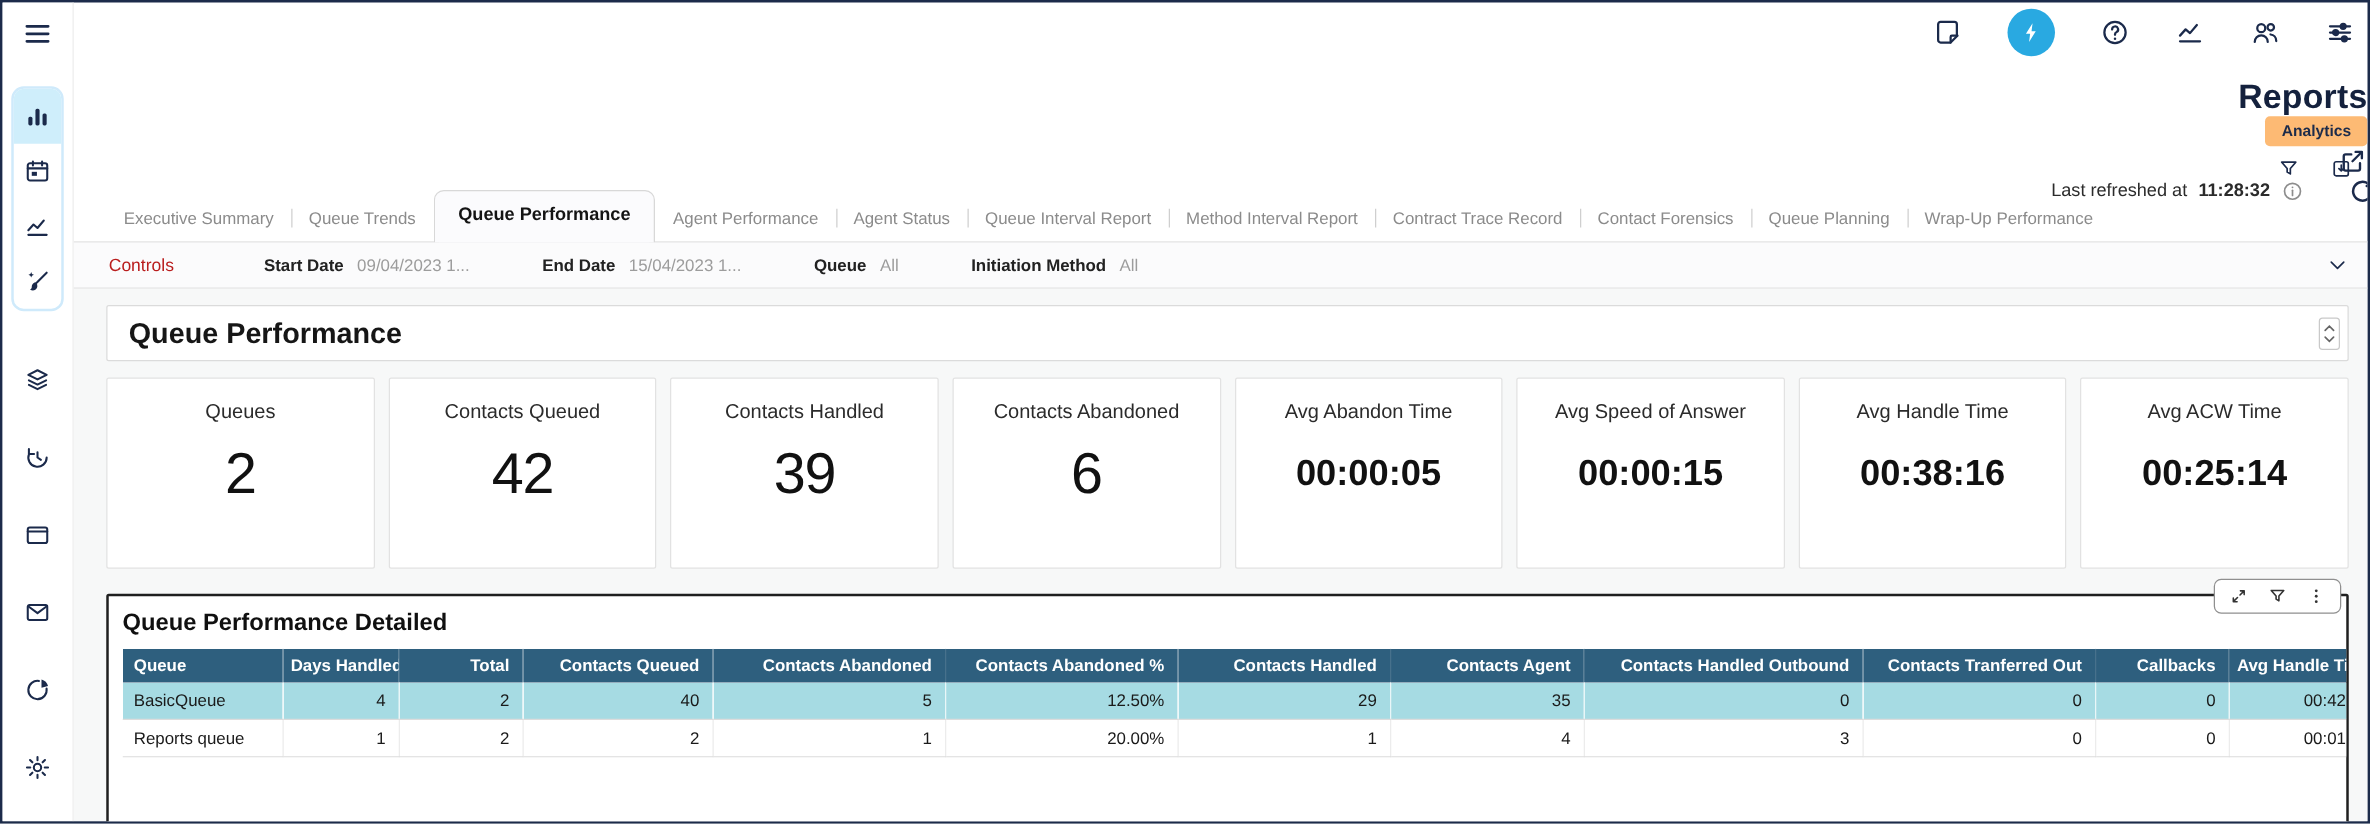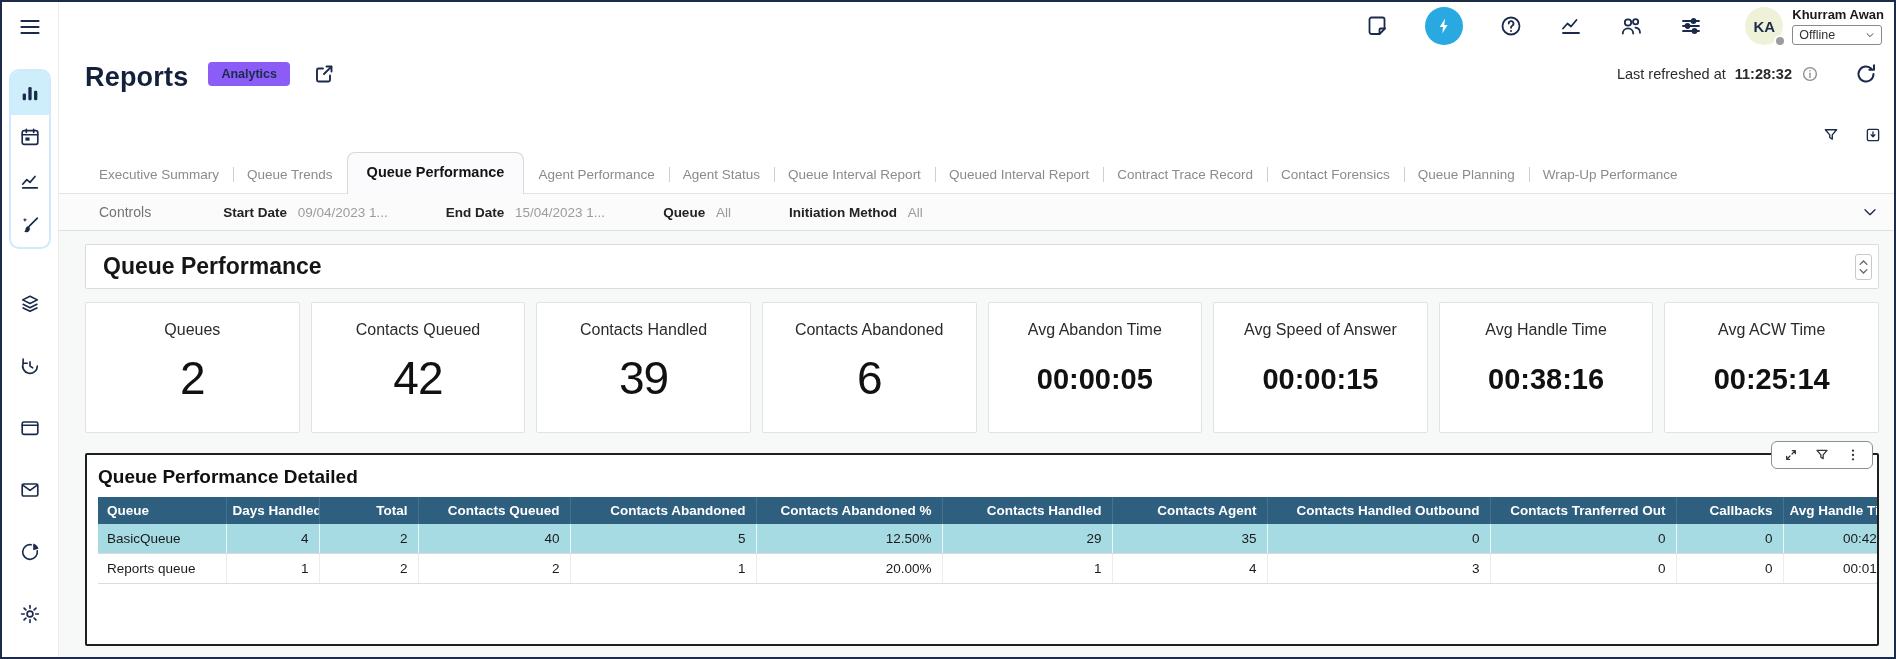--- a/index.html
+++ b/index.html
@@ -40,23 +40,23 @@
     font-weight:bold; font-size:15px; display:flex; align-items:center; justify-content:center; position:relative; }
   .status-dot { position:absolute; right:-3px; bottom:-2px; width:12px; height:12px;
     border-radius:50%; background:#9c9c9c; border:2px solid #fff; }
   .user-meta { display:flex; flex-direction:column; gap:3px; }
   .user-name { font-size:13px; font-weight:bold; color:#1a1a1a; }
   .status-select { width:90px; border:1px solid #8a8a8a; border-radius:3px; background:#fff;
     font-size:12.5px; color:#333; padding:2px 6px; display:flex; align-items:center;
     justify-content:space-between; cursor:pointer; }
 
   
-  .page-header { display:flex; align-items:flex-start; padding:12px 24px 0 26px; height:52px; }
+  .page-header { display:flex; align-items:flex-end; padding:12px 0 0 26px; height:52px;flex-direction:column; }
   .page-title { font-size:27px; font-weight:800; color:#14213d; letter-spacing:.2px; }
-  .badge { background:#8b5cf6; color:#1c2b4a; font-weight:bold; font-size:12.5px;
+  .badge { background:#fdba74; color:#1c2b4a; font-weight:bold; font-size:12.5px;
     padding:5px 13px; border-radius:4px; margin-left:20px; }
   .ext-link { margin-left:22px; display:flex; cursor:pointer; }
   .refresh-wrap { margin-left:auto; display:flex; align-items:center; gap:9px;
     font-size:14.5px; color:#2b2b2b; }
   .refresh-wrap strong { font-weight:bold; }
   .refresh-btn { margin-left:26px; margin-right:-8px; display:flex; cursor:pointer; }
 
   
   .icons-row { display:flex; justify-content:flex-end; align-items:center; gap:24px;
     padding:22px 12px 0 0; height:44px; }
@@ -69,36 +69,36 @@
     width:1px; background:#cfcfcf; }
   .tab.active { color:#141414; font-weight:bold; font-size:14.5px; background:#fbfbfd;
     border:1px solid #d8d8d8; border-bottom:none; border-radius:8px 8px 0 0;
     padding:11px 19px 14px; margin-bottom:-1px; }
   .tab.active::before, .tab.active + .tab::before { display:none; }
 
   
   .controls-row { border-top:1px solid #e4e4e4; border-bottom:1px solid #e1e1e1;
     background:#fbfbfc; display:flex; align-items:center; padding:10px 16px 10px 28px;
     font-size:13.5px; flex-shrink:0; }
-  .controls-label { color:#737373; font-size:14px; margin-right:72px;margin-left:12px; }
+  .controls-label { color:#b91c1c; font-size:14px; margin-right:72px; }
   .filter-item { margin-right:58px; cursor:pointer; white-space:nowrap; }
   .filter-item .lbl { font-weight:bold; color:#222;margin-top:12px; }
   .filter-item .val { color:#9c9c9c; margin-left:7px; }
   .controls-chevron { margin-left:auto; display:flex; cursor:pointer; }
 
   
   .content { flex:1; background:#f7f8f8; padding:13px 15px 0 26px; min-height:0; }
   .section-bar { background:#fff; border:1px solid #dbdbdb; border-radius:2px;
     display:flex; align-items:center; justify-content:space-between; padding:8px 6px 8px 17px; }
   .section-title { font-size:23px; font-weight:800; color:#161616; }
   .spinner { border:1px solid #c9c9c9; border-radius:3px; background:#fff; width:17px; height:26px;
     display:flex; flex-direction:column; align-items:center; justify-content:center; gap:2px; cursor:pointer; }
 
   .cards { display:flex; gap:11px; margin-top:13px; }
-  .card { flex:1; background:#fff; border:1px solid #e2e2e2; border-radius:2px; height:131px;
+  .card { flex:1; background:#fff; border:1px solid #e2e2e2; border-radius:2px; height:153px;
     display:flex; flex-direction:column; align-items:center; padding-top:18px; }
   .card-label { font-size:16px; color:#2b2b2b; }
   .card.num .card-value { margin-top:12px; font-size:46px; font-weight:400; color:#111; letter-spacing:-1px; }
   .card.time .card-value { margin-top:24px; font-size:29px; font-weight:bold; color:#111; }
 
   
   .table-widget { margin-top:20px; background:#fff; border:2px solid #1f1f1f; border-radius:2px;
     position:relative; height:193px; }
   .widget-toolbar { position:absolute; top:-14px; right:4px; background:#fff;
     border:1px solid #8f8f8f; border-radius:6px; display:flex; align-items:center;
@@ -238,35 +238,20 @@
           </svg>
       </span>
       <span class="tb-ic">
         <svg class="ic24" viewBox="0 0 24 24" fill="none" stroke="#1b2a4b" stroke-width="1.8" stroke-linecap="round">
             <path d="M4 7h16M4 12h16M4 17h16"></path>
             <circle cx="14.5" cy="7" r="2" fill="#1b2a4b"></circle>
             <circle cx="8.5" cy="12" r="2" fill="#1b2a4b"></circle>
             <circle cx="15.5" cy="17" r="2" fill="#1b2a4b"></circle>
           </svg>
       </span>
-      <div class="user">
-        <div class="avatar">
-          <span>KA</span>
-          <span class="status-dot"></span>
-        </div>
-        <div class="user-meta">
-          <span class="user-name">Khurram Awan</span>
-          <div class="status-select">
-            <span>Offline</span>
-            <svg width="10" height="10" viewBox="0 0 24 24" fill="none" stroke="#444" stroke-width="2.4" stroke-linecap="round">
-                <path d="M5 9l7 7 7-7"></path>
-              </svg>
-          </div>
-        </div>
-      </div>
     </div>
 
     <div class="page-header">
       <span class="page-title">Reports</span>
       <span class="badge">Analytics</span>
       <span class="ext-link">
         <svg class="ic24" viewBox="0 0 24 24" fill="none" stroke="#1b2a4b" stroke-width="1.9" stroke-linecap="round" stroke-linejoin="round">
             <path d="M18 13.5V18a1.5 1.5 0 0 1-1.5 1.5h-10A1.5 1.5 0 0 1 5 18V8a1.5 1.5 0 0 1 1.5-1.5H11"></path>
             <path d="M14.5 4.5h5v5"></path>
             <path d="M19.2 4.8 12 12"></path>
@@ -305,21 +290,21 @@
       </span>
     </div>
 
     <div class="tabs-row">
       <span class="tab">Executive Summary</span>
       <span class="tab">Queue Trends</span>
       <span class="tab active">Queue Performance</span>
       <span class="tab">Agent Performance</span>
       <span class="tab">Agent Status</span>
       <span class="tab">Queue Interval Report</span>
-      <span class="tab">Queued Interval Report</span>
+      <span class="tab">Method Interval Report</span>
       <span class="tab">Contract Trace Record</span>
       <span class="tab">Contact Forensics</span>
       <span class="tab">Queue Planning</span>
       <span class="tab">Wrap-Up Performance</span>
     </div>
 
     <div class="controls-row">
       <span class="controls-label">Controls</span>
       <span class="filter-item">
         <span class="lbl">Start Date</span>

